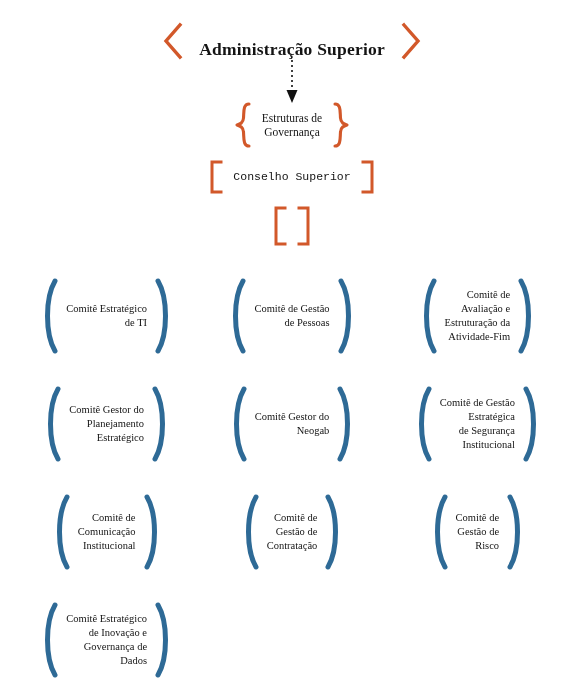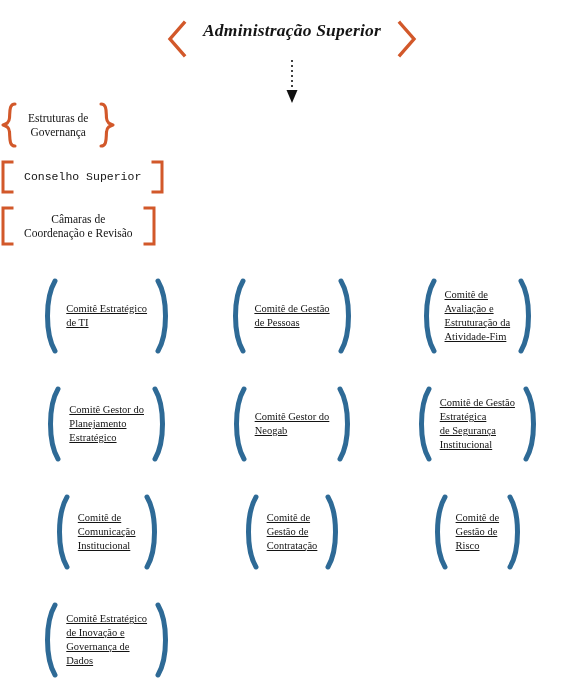--- a/index.html
+++ b/index.html
@@ -12,26 +12,25 @@
     height: 691px;
     font-family: "Liberation Serif", "DejaVu Serif", serif;
     color: #1a1a1a;
     overflow: hidden;
     position: relative;
   }
 
   
   .title-row {
     display: flex;
-    align-items: flex-start;
+    align-items: flex-end;
     justify-content: center;
     gap: 14px;
     margin-top: 20px;
     height: 40px;
-    font-style: italic;
   }
   .chev {
     color: #D2582A;
     font-size: 40px;
     line-height: 1;
     font-family: "Liberation Sans", sans-serif;
     font-weight: 300;
     display: block;
   }
   .chev svg { display: block; }
@@ -50,20 +49,21 @@
     display: flex;
     justify-content: center;
     align-items: flex-start;
   }
   .connector svg { display: block; }
 
   
   .node {
     display: flex;
     align-items: center;
+    justify-content: center;
     gap: 10px;
   }
   .node .brk {
     color: #D2582A;
     font-family: "Liberation Serif", serif;
     line-height: 0.8;
     display: block;
   }
   .node .brk svg { display: block; }
   .node-label {
@@ -91,27 +91,26 @@
     height: 88px;
     display: flex;
     align-items: center;
     justify-content: center;
     gap: 7px;
   }
   .cell.empty { visibility: hidden; }
   .paren { display: block; color: #2E6A96; }
   .paren svg { display: block; }
   .cell-label {
-    text-align: left;
+    text-align: right;
     font-size: 10.5px;
     line-height: 1.32;
     color: #141414;
     white-space: pre-line;
     max-width: 122px;
-    text-decoration: underline;
   }
 </style>
 </head>
 <body>
 
 <div class="title-row">
   <span class="chev">
     <svg width="24" height="38" viewBox="0 0 24 38" aria-hidden="true">
       <polyline points="19,3 5,19 19,35" fill="none" stroke="#D2582A" stroke-width="3.4" stroke-linecap="square" stroke-linejoin="miter"></polyline>
     </svg>
@@ -159,22 +158,20 @@
     </svg>
   </span>
 </div>
 
 <div class="node node-cam">
   <span class="brk">
     <svg width="14" height="40" viewBox="0 0 14 40" aria-hidden="true">
       <polyline points="12,2 3,2 3,38 12,38" fill="none" stroke="#D2582A" stroke-width="3" stroke-linecap="square"></polyline>
     </svg>
   </span>
-  <span class="node-label">Câmaras de
-Coordenação e Revisão</span>
   <span class="brk">
     <svg width="14" height="40" viewBox="0 0 14 40" aria-hidden="true">
       <polyline points="2,2 11,2 11,38 2,38" fill="none" stroke="#D2582A" stroke-width="3" stroke-linecap="square"></polyline>
     </svg>
   </span>
 </div>
 
 <div class="grid">
 
   <div class="cell">

